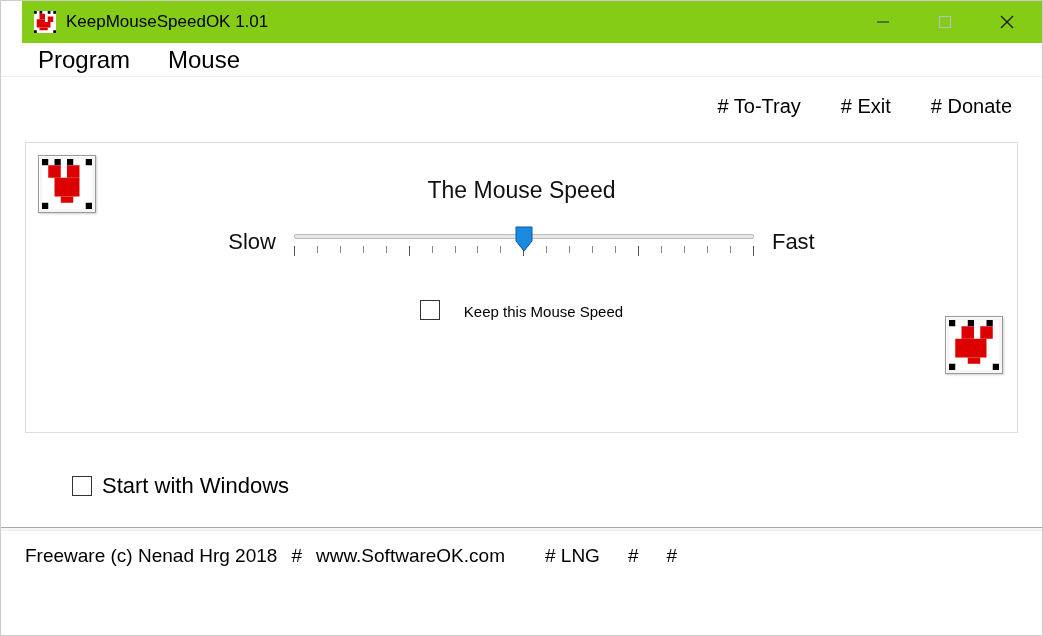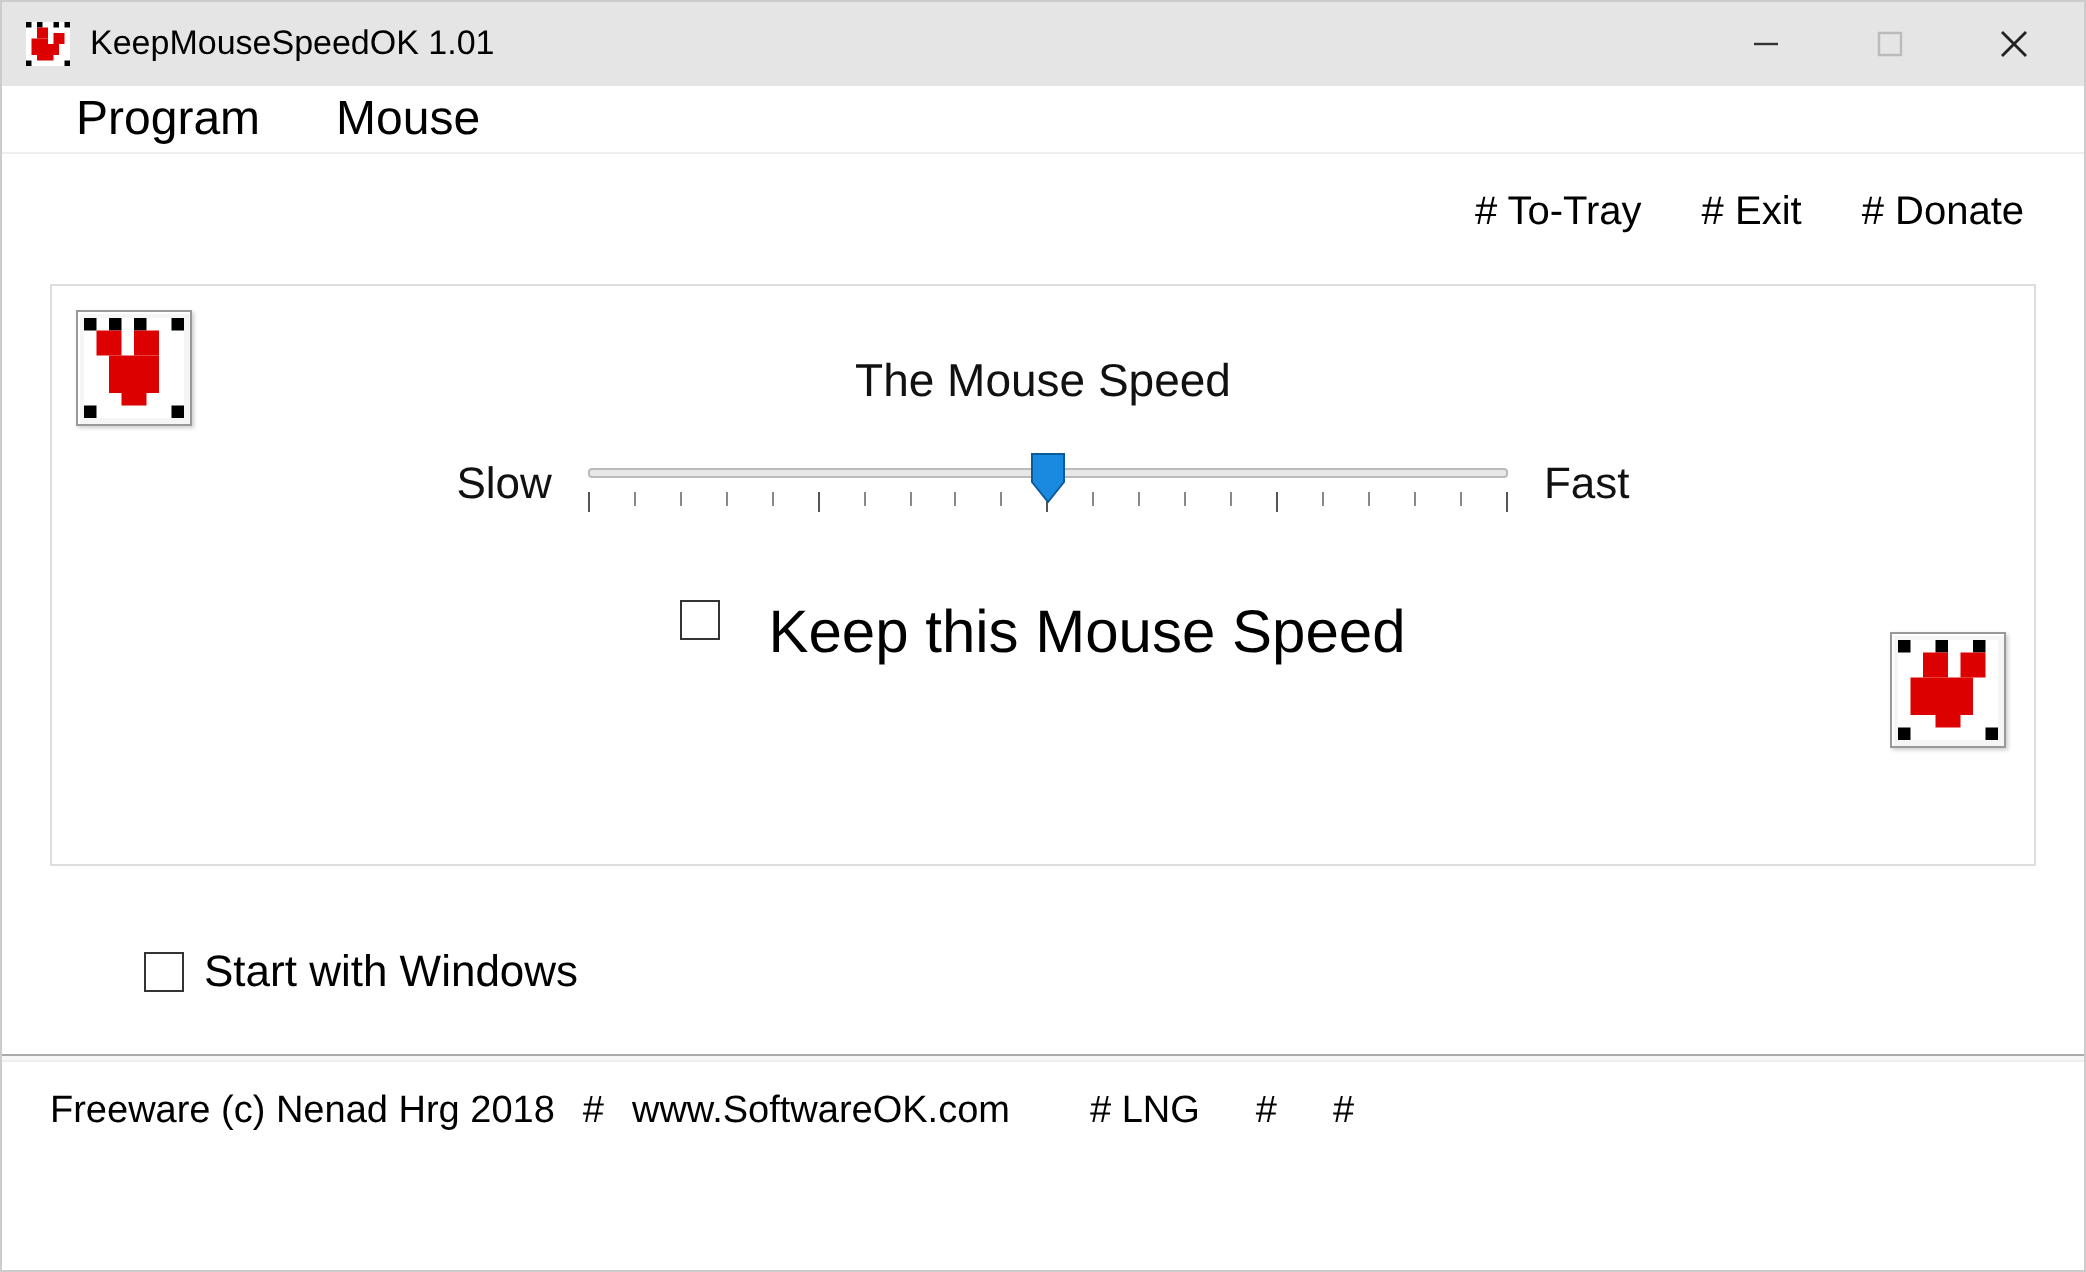--- a/index.html
+++ b/index.html
@@ -9,21 +9,22 @@
       width: 1043px;
       height: 636px;
       overflow: hidden;
       border: 1px solid #ccc;
     }
     .titlebar {
       height: 42px;
       display: flex;
       align-items: center;
       padding: 0 4px;
-      background: #e5e5e5;
+      background: #84cc16;
+      margin-left: 21px;
     }
     .titlebar-icon {
       width: 22px;
       height: 22px;
       margin: 0 10px 0 8px;
     }
     .titlebar-title {
       font-size: 17px;
       flex: 1;
       color: #000;
@@ -52,21 +53,21 @@
       color: #000;
       border-bottom: 1px solid #eee;
     }
     .menubar-item { padding: 4px 10px; margin-right: 18px; }
     .content {
       padding: 18px 24px 0 24px;
     }
     .top-links {
       display: flex;
       justify-content: flex-end;
-      gap: 30px;
+      gap: 40px;
       font-size: 20px;
       color: #000;
       margin-bottom: 24px;
       padding-right: 6px;
     }
     .top-link { cursor: pointer; }
     .panel {
       border: 1px solid #ddd;
       position: relative;
       height: 291px;
@@ -143,24 +144,24 @@
     .slider-thumb {
       position: absolute;
       top: 2px;
       left: 50%;
       transform: translateX(-50%);
       width: 18px;
       height: 26px;
     }
     .checkrow {
       display: flex;
-      align-items: flex-start;
+      align-items: flex-end;
       justify-content: center;
       gap: 24px;
-      font-size: 30px;
+      font-size: 15px;
     }
     .checkbox {
       width: 20px;
       height: 20px;
       border: 1.5px solid #333;
       background: #fff;
     }
     .start-row {
       display: flex;
       align-items: center;

